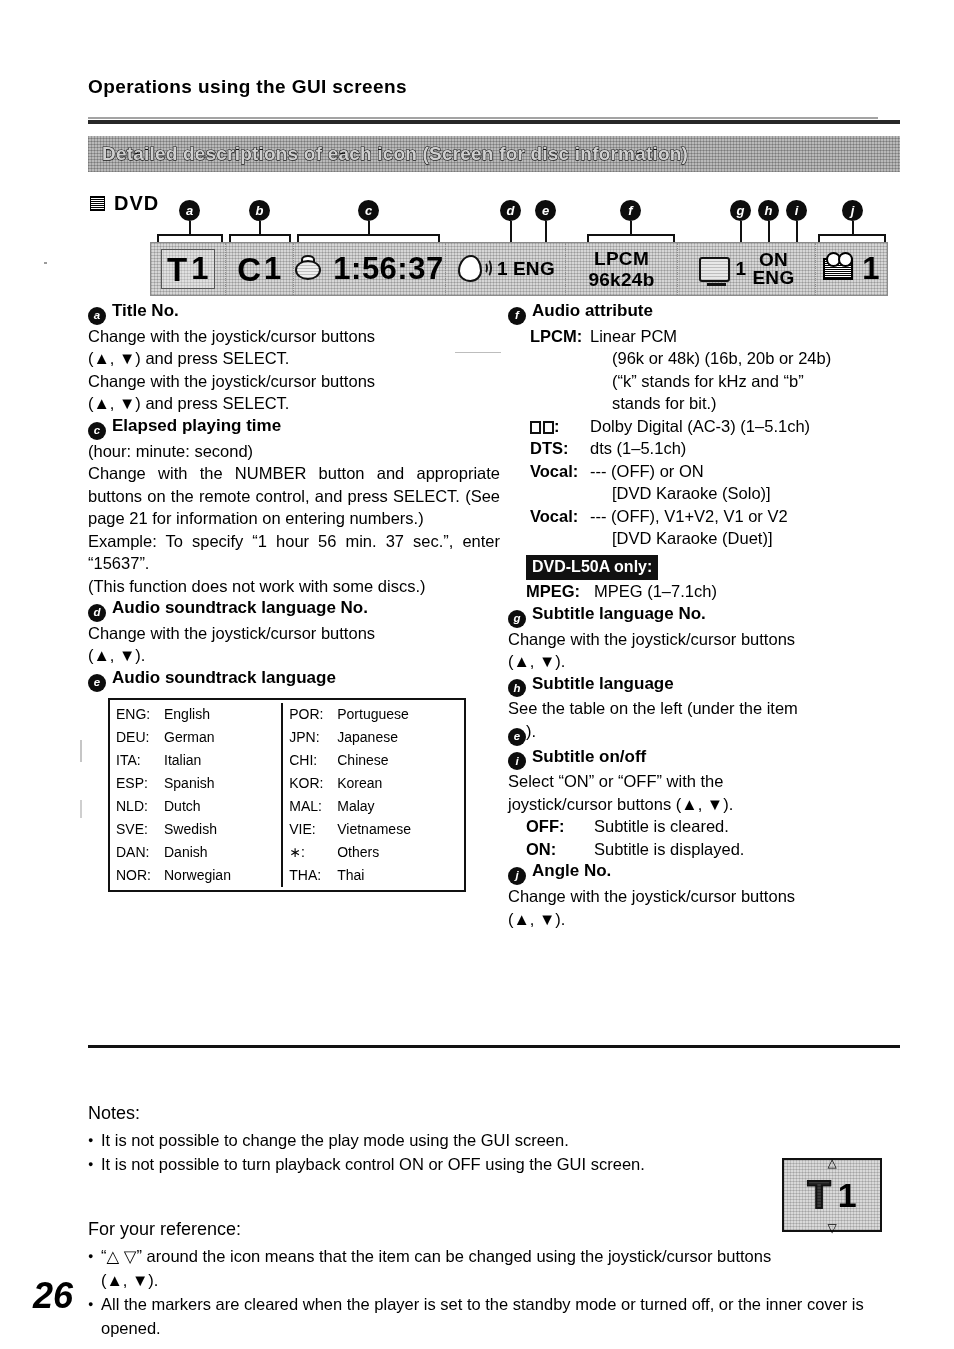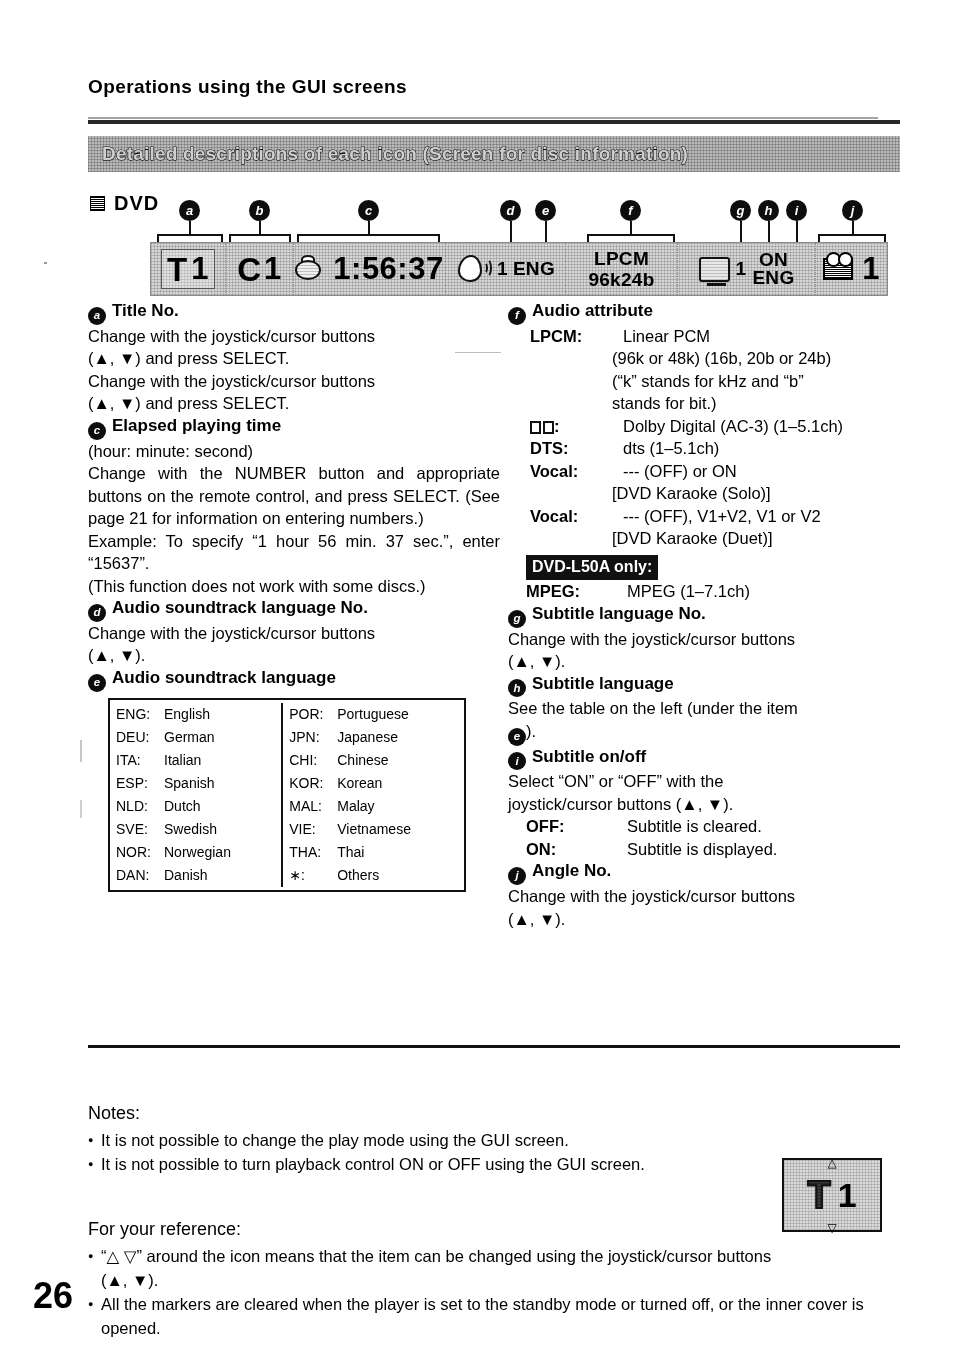--- a/index.html
+++ b/index.html
@@ -149,21 +149,21 @@
     font-size:11.5px; font-weight:bold; font-style:italic; line-height:1;
     vertical-align:-3px; margin-right:6px;
   }
   .ihead{ font-weight:bold; font-size:17px; }
   .ibody{ margin-left:0; }
   .just{ text-align:justify; text-align-last:left; }
 
   
   .defrow{ display:flex; }
   .defkey{ font-weight:bold; width:82px; flex:0 0 82px; padding-left:22px;}
-  .defval{ flex:1;margin-left:33px; }
+  .defval{ flex:1; }
   .defcont{ padding-left:104px; }
 
   .defrow2 .defkey{ width:86px; flex:0 0 86px; padding-left:18px;}
   .defrow2 .defval{ flex:1; }
 
   
   .badge{
     display:inline-block; background:#111; color:#fff; font-weight:bold;
     padding:1px 6px 2px; font-size:16px; margin-left:18px;
   }
@@ -211,21 +211,21 @@
     background: repeating-linear-gradient(0deg, rgba(0,0,0,.35) 0 1px, rgba(0,0,0,0) 1px 3px), #3a3a3a;
     -webkit-background-clip:text; background-clip:text; color:transparent;
     -webkit-text-stroke:2px #111;
   }
   .ticon .tn{ font-size:34px; font-weight:bold; line-height:1;}
   .ticon .up{ position:absolute; top:-2px; left:50%; transform:translateX(-50%); font-size:12px; line-height:10px;}
   .ticon .dn{ position:absolute; bottom:-3px; left:50%; transform:translateX(-50%); font-size:12px; line-height:10px;}
 
   .pageno{
     position:absolute; left:33px; top:1275px;
-    font-size:36px; font-weight:bold; 
+    font-size:36px; font-weight:bold; font-style:italic;
   }
 
   
   .speck{ position:absolute; width:2px; height:2px; background:#9b9b9b; }
 </style>
 </head>
 <body>
 
 <div class="page">
 
@@ -399,26 +399,26 @@
         </tr>
         <tr>
           <td><span class="lcode">NLD:</span><span>Dutch</span></td>
           <td class="sep"><span class="lcode">MAL:</span><span>Malay</span></td>
         </tr>
         <tr>
           <td><span class="lcode">SVE:</span><span>Swedish</span></td>
           <td class="sep"><span class="lcode">VIE:</span><span>Vietnamese</span></td>
         </tr>
         <tr>
+          <td><span class="lcode">DAN:</span><span>Danish</span></td>
+          <td class="sep"><span class="lcode">∗:</span><span>Others</span></td>
+        </tr>
+        <tr>
           <td><span class="lcode">NOR:</span><span>Norwegian</span></td>
           <td class="sep"><span class="lcode">THA:</span><span>Thai</span></td>
-        </tr>
-        <tr>
-          <td><span class="lcode">DAN:</span><span>Danish</span></td>
-          <td class="sep"><span class="lcode">∗:</span><span>Others</span></td>
         </tr>
         <tr>
             <td colspan="2" class="tblpad"></td>
           </tr>
       </tbody>
     </table>
 
   </div>
 
   <div class="col colR">

